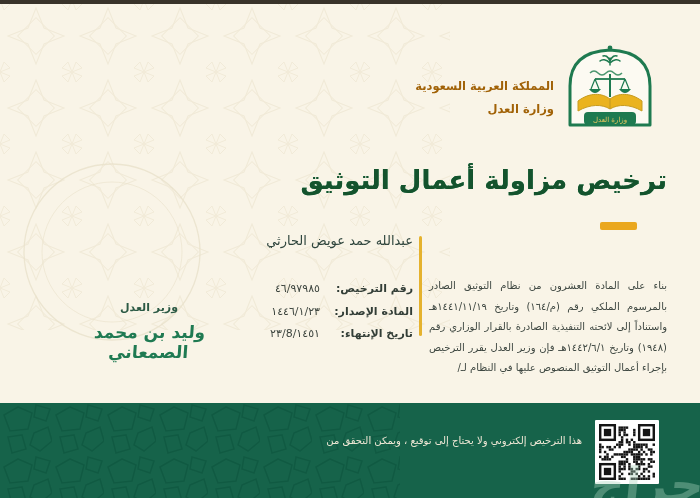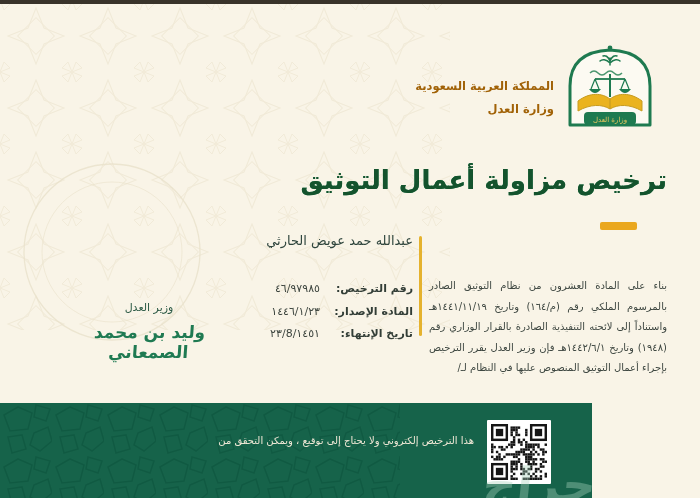--- a/index.html
+++ b/index.html
@@ -35,25 +35,25 @@
   
   .name{position:absolute;top:233px;right:287px;width:220px;text-align:right;
         font-size:13px;font-weight:400;color:#2e443c;}
   .details{position:absolute;top:282px;right:287px;font-size:11px;color:#3c443e;}
   .details .row{display:flex;gap:7px;margin-bottom:9.5px;align-items:baseline;}
   .details .lbl{font-weight:700;color:#333e37;min-width:86px;}
   .details .val{letter-spacing:.5px;}
 
   
   .signature{position:absolute;top:301px;right:465px;width:172px;text-align:center;}
-  .sig-title{font-size:11px;font-weight:400;color:#2c5a45;}
+  .sig-title{font-size:11px;font-weight:700;color:#2c5a45;}
   .sig-name{font-size:17px;font-weight:700;color:#1f7a52;margin-top:8px;transform:skewX(-4deg);}
 
   
-  .footer{position:absolute;bottom:0;left:0;width:592px;height:95px;background:#16634a;}
+  .footer{position:absolute;bottom:0;left:0;width:700px;height:95px;background:#16634a;}
   .footer-pattern{position:absolute;top:0;left:0;width:700px;height:95px;}
   .footer-note{
     position:absolute;top:27px;right:118px;text-align:right;
     font-size:10px;line-height:21.5px;color:#f0e8d6;
   }
   .qr-box{
     position:absolute;top:17px;right:41px;width:64px;height:64px;
     background:#ffffff;box-sizing:border-box;padding:4px;border-radius:1px;
   }
   .qr-box svg{display:block;width:56px;height:56px;}

